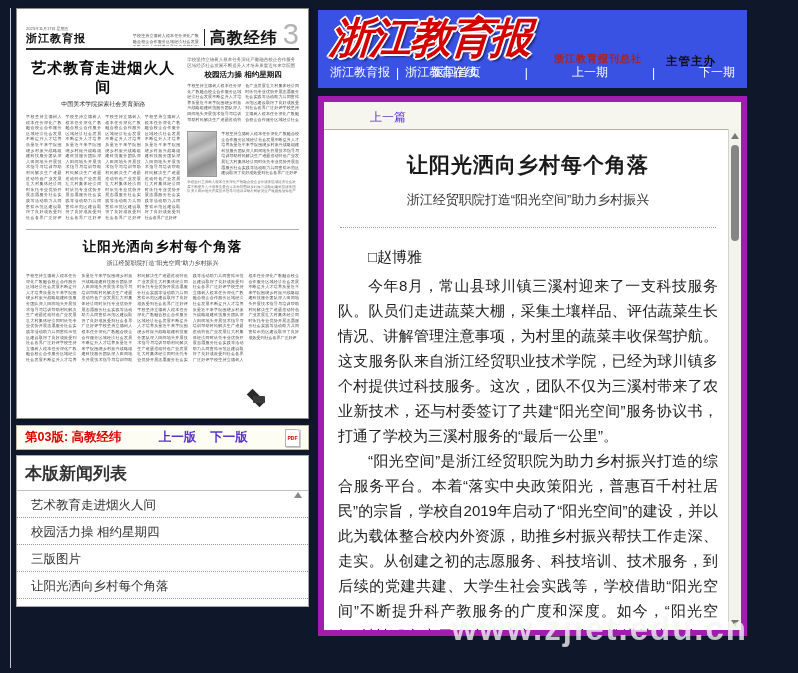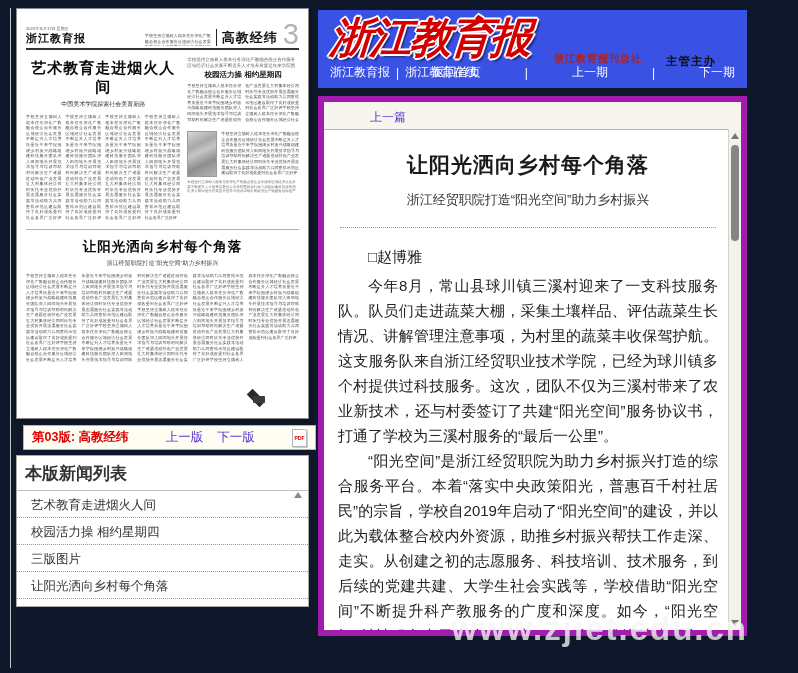--- a/index.html
+++ b/index.html
@@ -12,21 +12,21 @@
   
   .paper-thumb{position:absolute;left:16px;top:8px;width:293px;height:411px;background:#fff;
     border:1px solid #8a8a8a;box-shadow:2px 2px 4px rgba(0,0,0,.25);padding:7px 9px;box-sizing:border-box;cursor:pointer;}
   .mast{display:flex;justify-content:space-between;align-items:flex-end;height:30px;}
   .mast-left{display:flex;flex-direction:column;justify-content:flex-end;}
   .mast-date{font-size:4px;color:#555;line-height:5px;}
   .mast-logo{font-size:11px;font-weight:bold;color:#111;font-family:"Liberation Serif",serif;letter-spacing:1px;}
   .mast-right{display:flex;align-items:flex-end;gap:5px;}
   .mast-info{width:66px;height:13px;overflow:hidden;font-size:3.5px;line-height:4.5px;color:#777;word-break:break-all;text-align:justify;}
   .mast-vline{width:1px;height:17px;background:#222;}
-  .section-label{font-size:13px;font-weight:bold;color:#111;letter-spacing:1px;line-height:16px;}
+  .section-label{font-size:16px;font-weight:bold;color:#111;letter-spacing:1px;line-height:16px;}
   .page-number{font-size:29px;line-height:24px;color:#b3b3b3;font-weight:400;}
   .mast-rule{border-bottom:2px solid #333;margin:2px 0 4px;}
 
   .art1{display:flex;gap:7px;height:168px;}
   .art1-main{width:58%;}
   .art1-title{font-size:15px;font-weight:bold;text-align:center;color:#0a0a0a;margin:5px 0 3px;letter-spacing:1px;}
   .art1-sub{font-size:6px;text-align:center;color:#333;margin-bottom:5px;}
   .tiny{font-size:4px;line-height:5.6px;color:#4a4a4a;word-break:break-all;text-align:justify;overflow:hidden;}
   .cols4{column-count:4;column-gap:4px;height:126px;}
   .art1-side{width:42%;}
@@ -42,24 +42,24 @@
   .art2{border-top:1px solid #b0b0b0;margin-top:7px;padding-top:6px;position:relative;}
   .art2-title{font-size:13.5px;font-weight:bold;text-align:center;color:#0a0a0a;letter-spacing:1px;margin:2px 0 3px;}
   .art2-sub{font-size:6px;text-align:center;color:#444;margin-bottom:5px;}
   .cols5{column-count:5;column-gap:5px;height:146px;}
   .grad-cap{position:absolute;right:26px;bottom:14px;width:26px;height:18px;}
   .cap-board{position:absolute;left:0;top:2px;width:18px;height:18px;background:#2a2a2a;transform:rotate(45deg) scaleY(.45);transform-origin:center;}
   .cap-base{position:absolute;left:6px;top:9px;width:12px;height:7px;background:#3a3a3a;border-radius:1px;}
 
   
   .page-bar{position:absolute;left:16px;top:425px;width:293px;height:25px;background:#fdfdf4;
-    border:1px solid #bdb5a2;box-sizing:border-box;display:flex;align-items:center;padding:0 8px;font-size:12.5px;margin-left:7px;}
+    border:1px solid #bdb5a2;box-sizing:border-box;display:flex;align-items:center;padding:0 8px;font-size:12.5px;}
   .page-bar-label{color:var(--page_bar_red);font-weight:bold;}
   .page-bar-links{margin:0 auto;display:flex;gap:14px;}
-  .plink{color:var(--link_purple);cursor:pointer;}
+  .plink{color:var(--link_purple);cursor:pointer;font-weight:bold;}
   .pdf-icon{width:13px;height:16px;background:#fff;border:1px solid #b4b4b4;position:relative;cursor:pointer;
     display:flex;align-items:center;justify-content:center;box-shadow:1px 1px 0 #ccc;}
   .pdf-icon span{font-size:5px;font-weight:bold;color:#c00;letter-spacing:0;}
   .pdf-fold{position:absolute;right:-1px;top:-1px;width:0;height:0;border-left:4px solid transparent;border-top:4px solid #d9d9d9;}
 
   
   .news-list{position:absolute;left:16px;top:455px;width:293px;height:152px;background:#fff;
     border:1px solid #a8a8a8;box-sizing:border-box;}
   .news-header{font-size:17px;font-weight:bold;color:#333;padding:6px 8px 5px;border-bottom:1px solid #c0c0c0;}
   .news-item{font-size:12.5px;color:#333;padding:6px 6px 3px 14px;border-bottom:1px dotted #999;cursor:pointer;}

